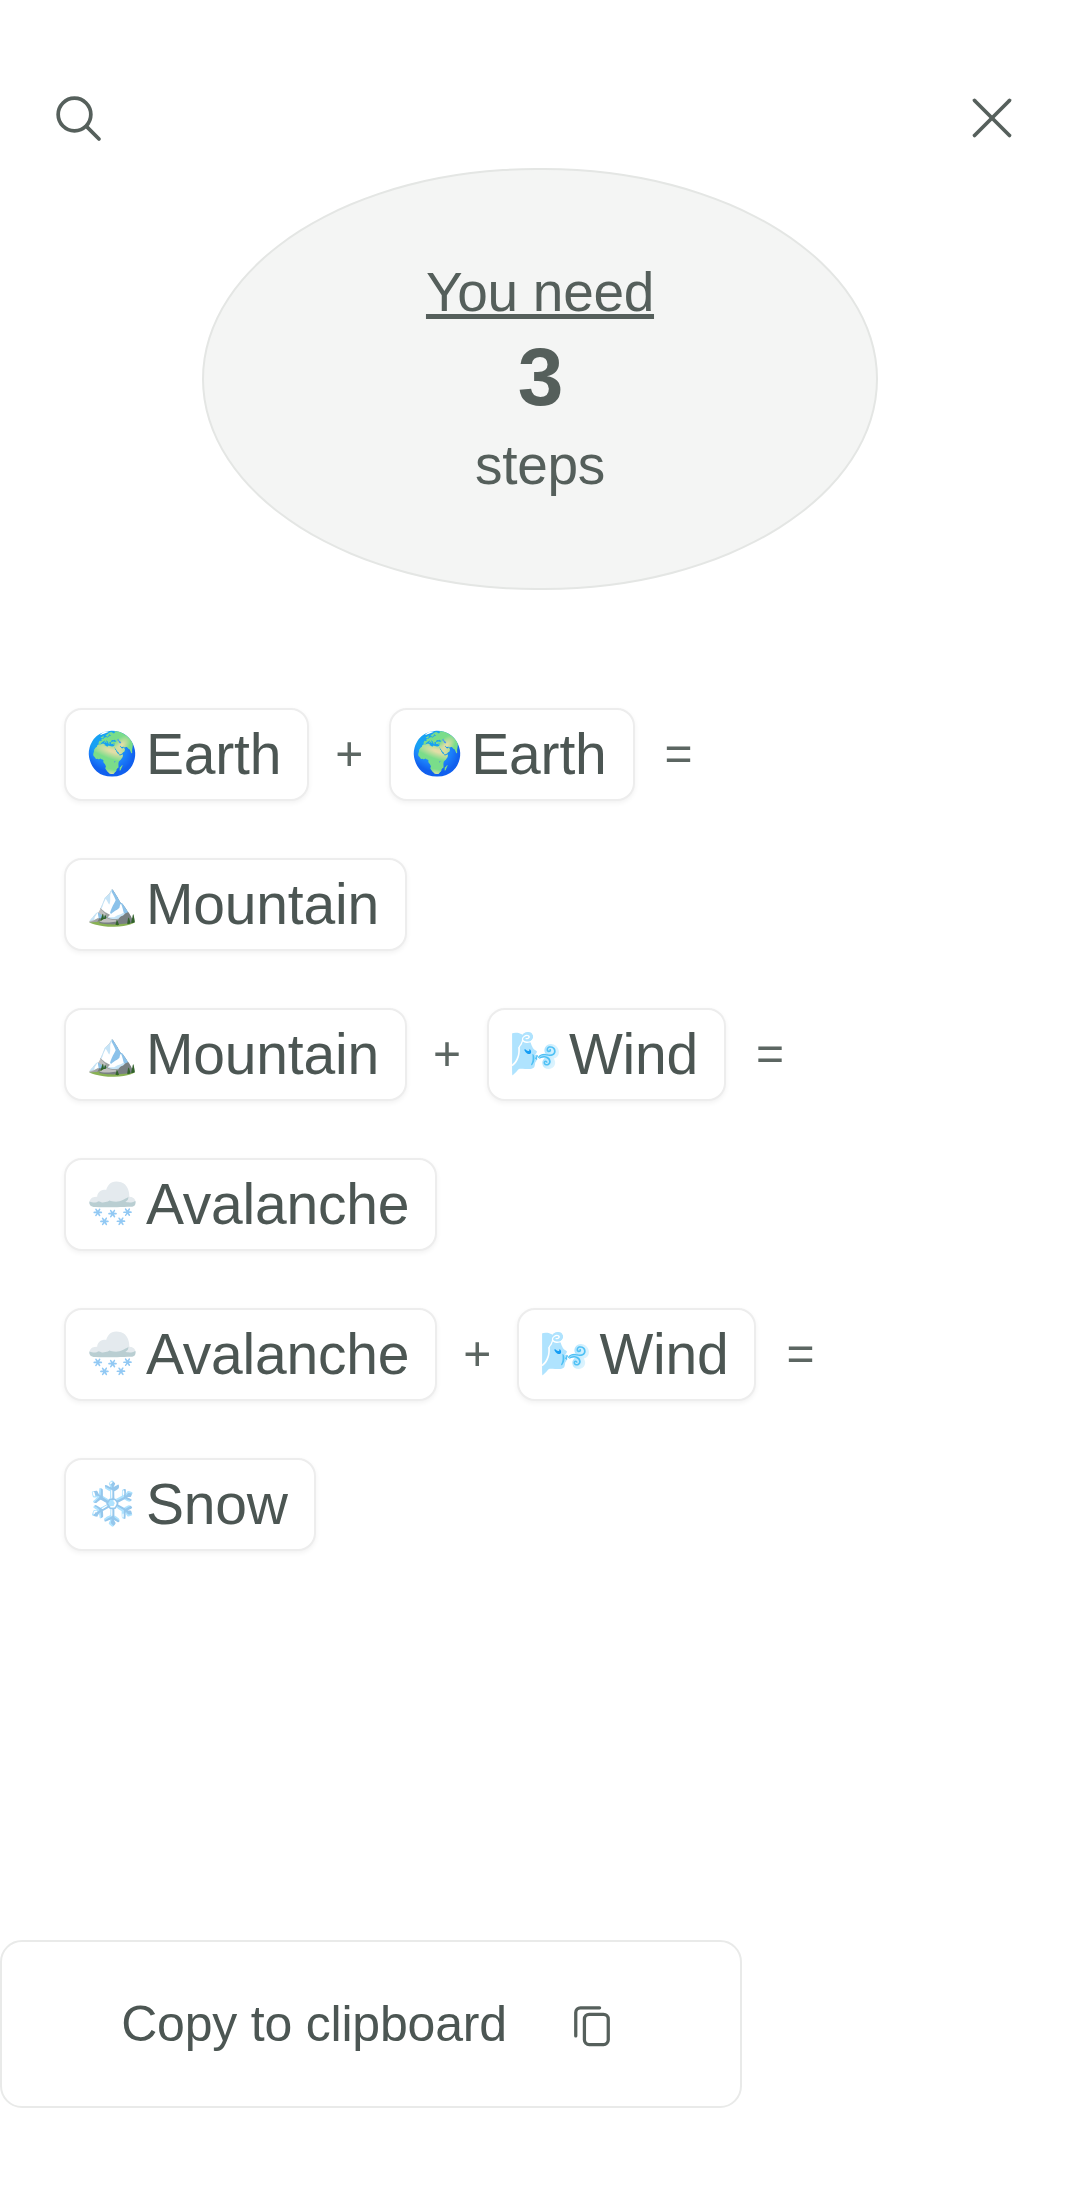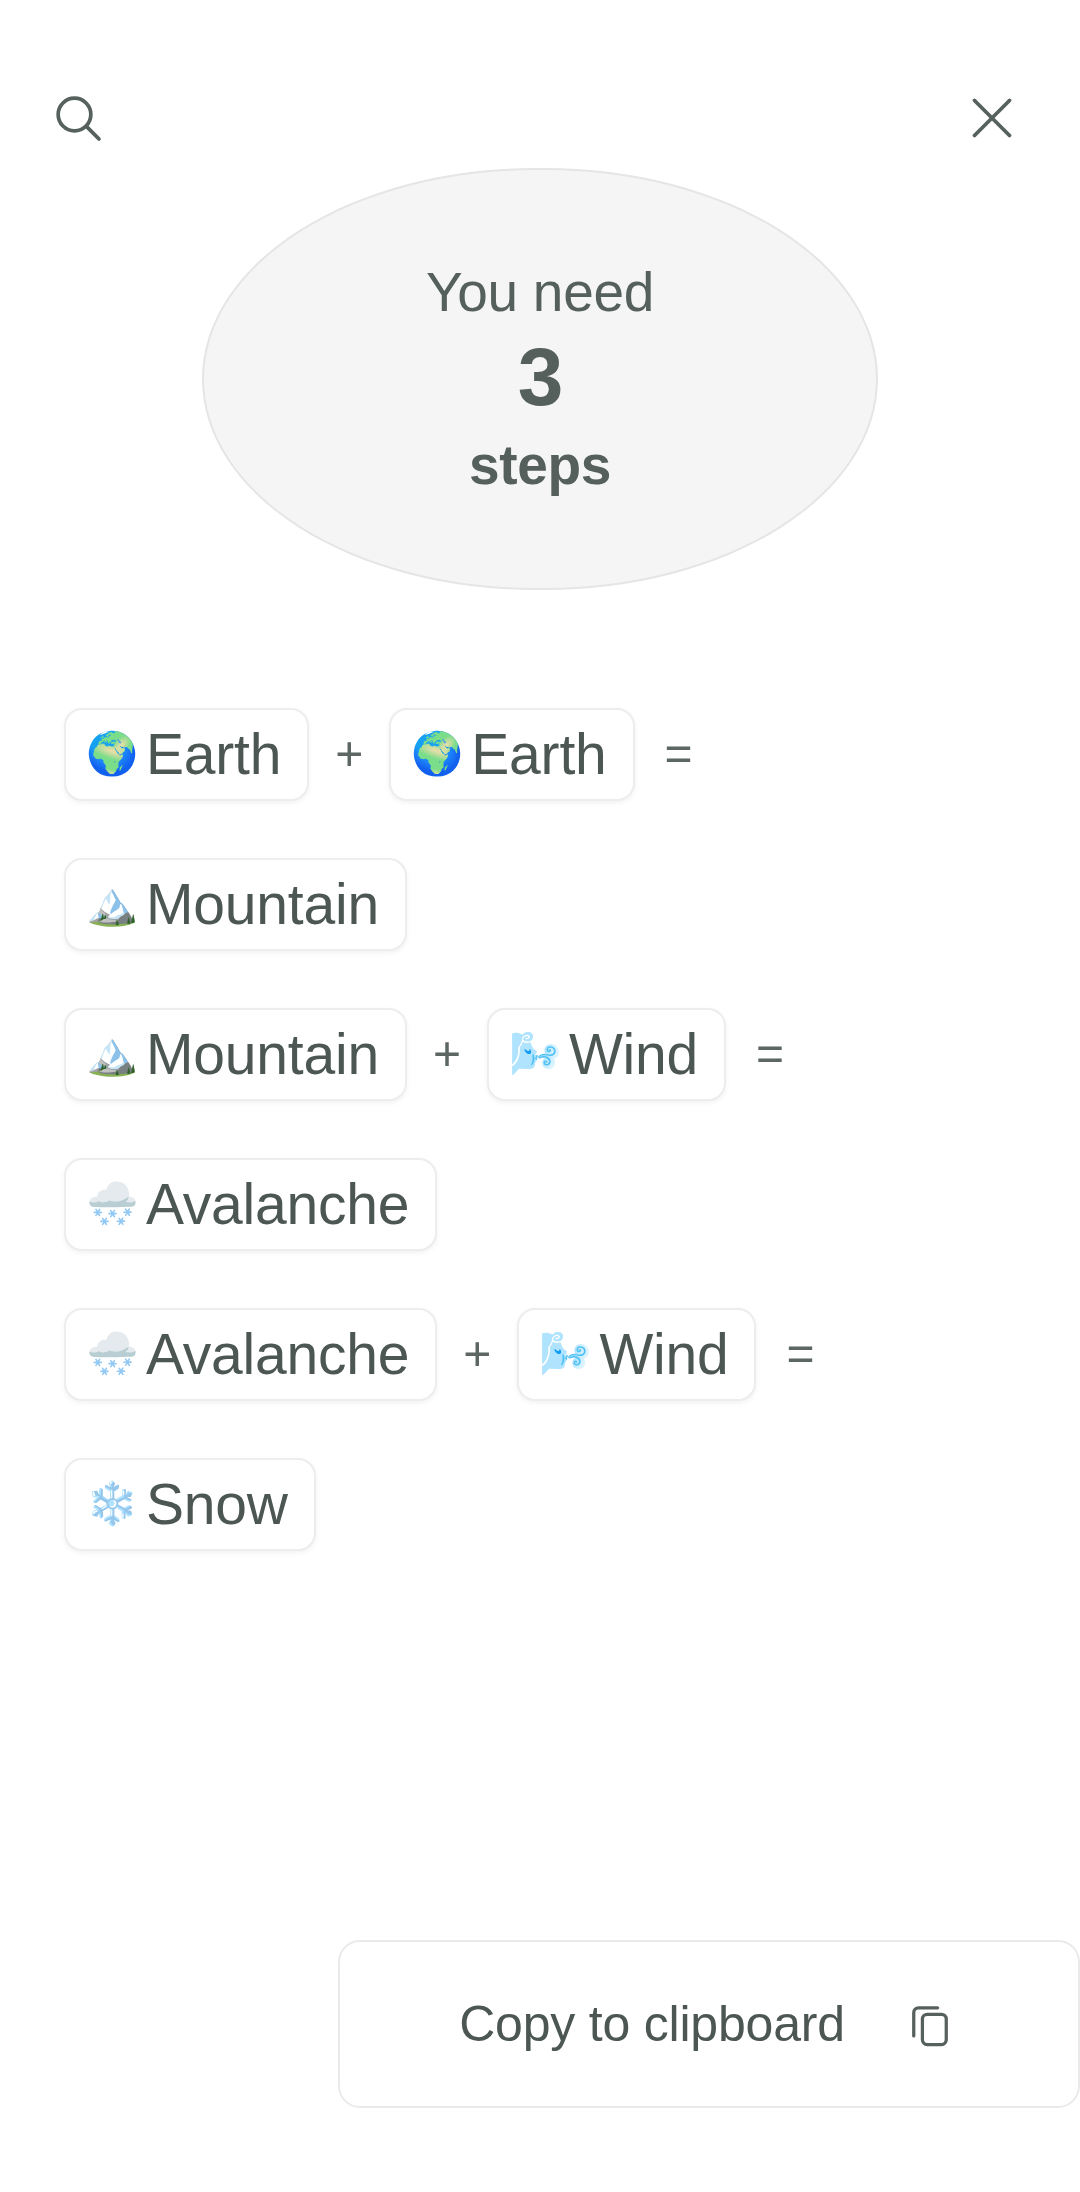--- a/index.html
+++ b/index.html
@@ -86,34 +86,35 @@
     justify-content: center;
     color: #555f5b;
   }
 
   .hero-line1 {
     font-size: 55px;
     line-height: 1.08;
     font-weight: 400;
     letter-spacing: -0.3px;
     margin-bottom: 14px;
+    text-decoration: underline;
   }
 
   .hero-count {
     font-size: 82px;
     line-height: 1.0;
     font-weight: 700;
     letter-spacing: -1px;
     margin-bottom: 18px;
   }
 
   .hero-line2 {
     font-size: 55px;
     line-height: 1.08;
-    font-weight: 700;
+    font-weight: 400;
     letter-spacing: -0.3px;
   }
 
   
   .recipes {
     position: absolute;
     left: 0;
     top: 700px;
     width: 1080px;
     padding-left: 64px;
@@ -174,22 +175,21 @@
     padding-right: 0;
   }
 
   
   .copy-wrap {
     position: absolute;
     left: 0;
     top: 1940px;
     width: 1080px;
     display: flex;
-    justify-content: flex-end;
-    padding-left: 16px;
+    justify-content: flex-start;
   }
 
   .copy-btn {
     width: 742px;
     height: 168px;
     background: #ffffff;
     border: 2px solid #e9eae9;
     border-radius: 22px;
     display: flex;
     align-items: center;

